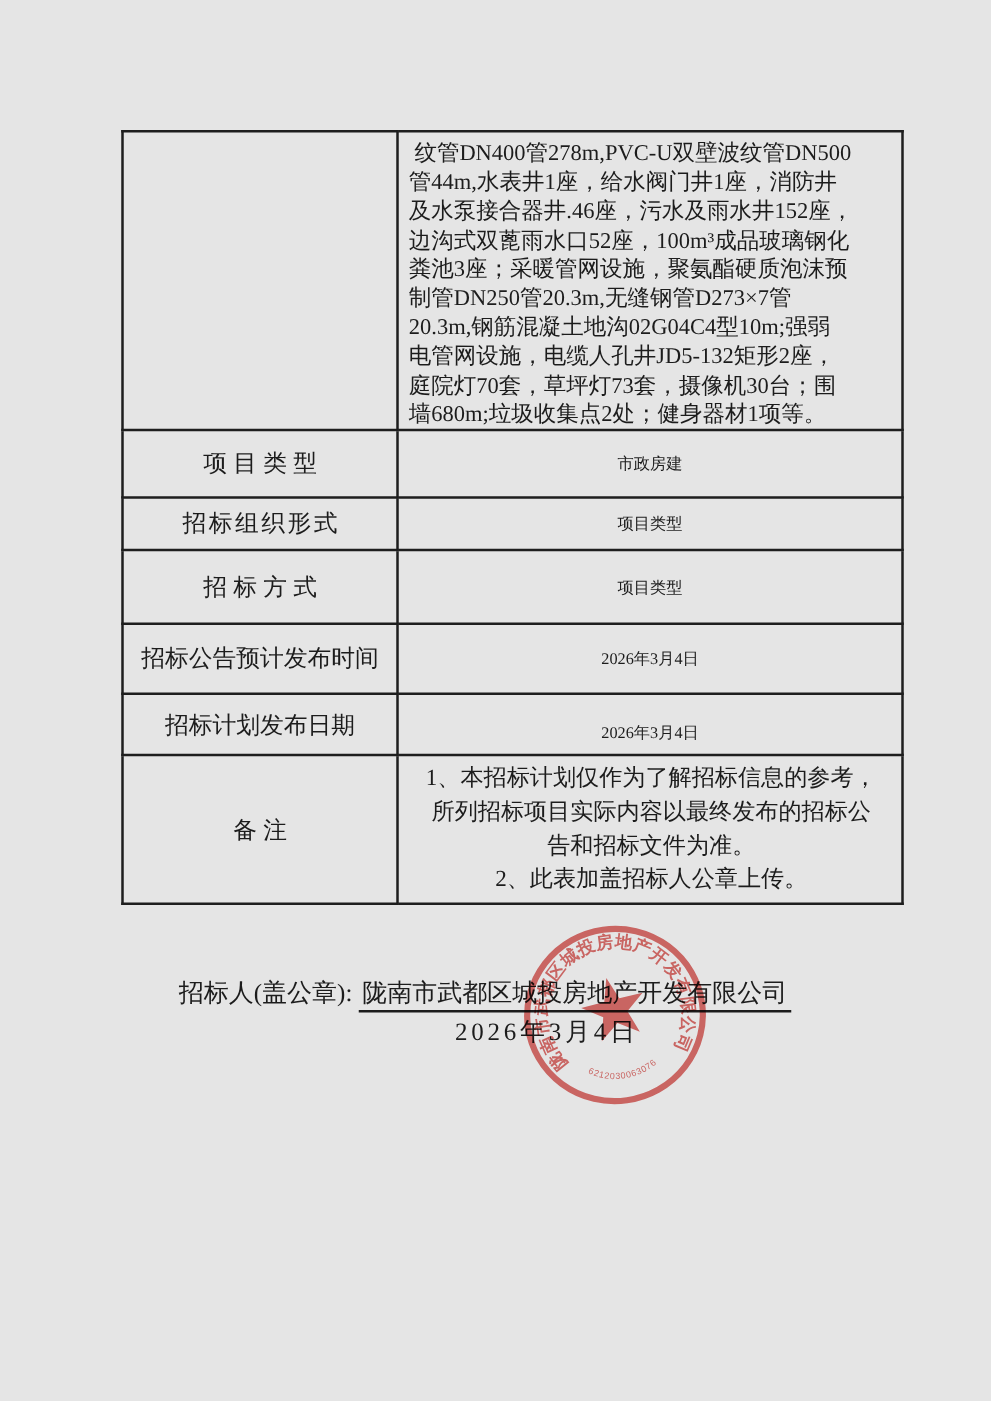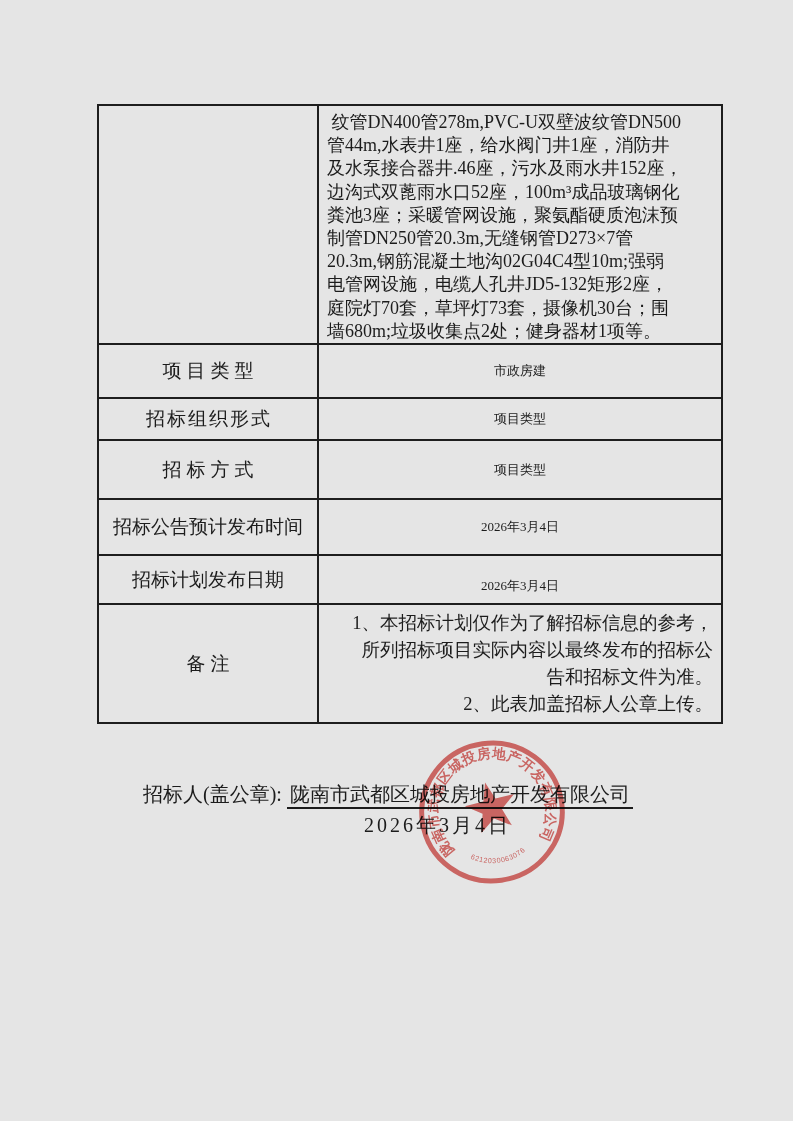--- a/index.html
+++ b/index.html
@@ -49,21 +49,21 @@
   td.value.desc {
     vertical-align:top;
     text-align:left;
     white-space:pre-wrap;
     font-size:18px;
     line-height:23.2px;
     padding:5px 6px 0 8px;
   }
   td.value.low { vertical-align:bottom; padding-bottom:8px; }
   td.value.remarks {
-    text-align:right;
+    text-align:center;
     white-space:pre-line;
     font-size:18.5px;
     line-height:27px;
     padding:4px 8px 4px 10px;
     vertical-align:middle;
   }
 
   .sign-line {
     position:absolute; left:143px; top:757px;
     font-size:20px; white-space:nowrap;margin-top:24px;

